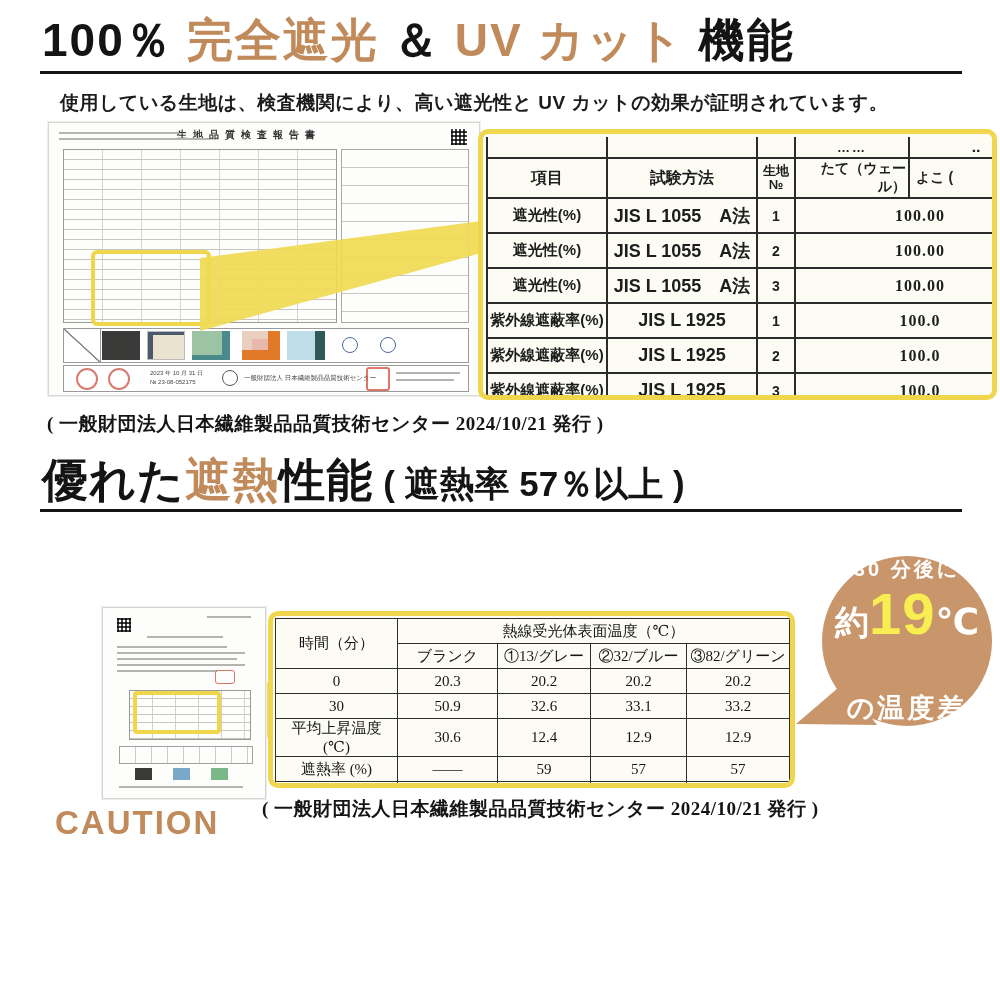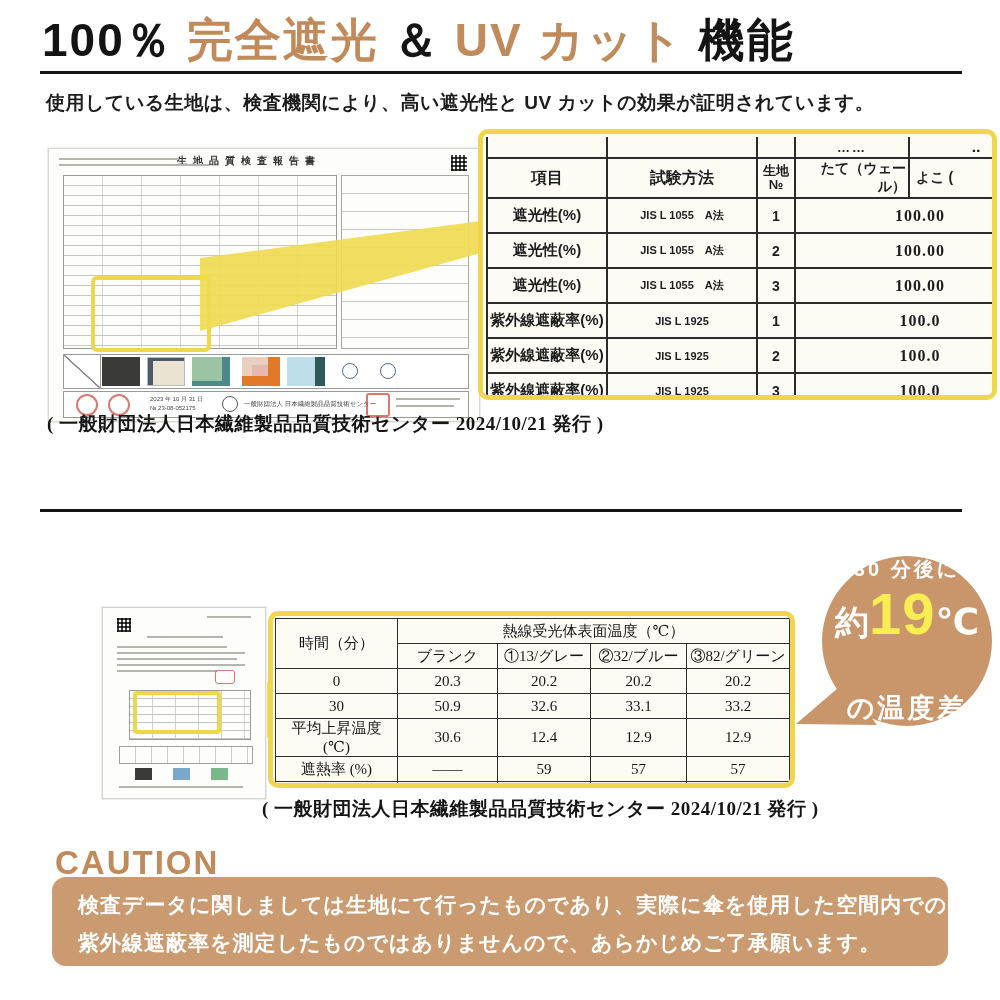--- a/index.html
+++ b/index.html
@@ -8,29 +8,29 @@
   .abs{position:absolute;}
 
   
   .h1{left:42px;top:10px;font-size:46px;font-weight:900;letter-spacing:2px;white-space:nowrap;}
   .h1 .seg{margin-right:14px;}
   .tan{color:#c08a5a;}
   .blk{color:#141414;margin-top:9px;}
   .rule{left:40px;width:922px;height:3px;background:#141414;}
   .rule1{top:71px;} .rule2{top:509px;}
   .para{left:46px;font-size:19px;font-weight:700;letter-spacing:.5px;color:#1c1c1c;white-space:nowrap;}
-  .p1{top:90px;} .p2a{top:528px;} .p2b{top:565px;}
+  .p1{top:90px;margin-left:14px;} .p2a{top:528px;} .p2b{top:565px;}
   .h2{left:42px;top:450px;font-size:46px;font-weight:900;letter-spacing:1px;white-space:nowrap;}
   .h2 .paren{font-size:35px;margin-left:10px;letter-spacing:0;}
   .caption{font-family:"Liberation Serif","DejaVu Serif",serif;font-size:19px;font-weight:700;
            letter-spacing:.5px;color:#151515;white-space:nowrap;}
   .cap1{left:47px;top:411px;} .cap2{left:262px;top:796px;}
 
   
-  .doc1{left:48px;top:148px;width:430px;height:272px;background:#fdfdfb;border:1px solid #d8d8d4;
+  .doc1{left:48px;top:122px;width:430px;height:272px;background:#fdfdfb;border:1px solid #d8d8d4;
         box-shadow:0 0 0 1px #eee;}
   .doc1-title{position:absolute;left:0;right:30px;top:5px;text-align:center;font-size:10px;font-weight:700;
               letter-spacing:6px;color:#333;}
   .qr{position:absolute;background:
       repeating-linear-gradient(90deg,#444 0 2px,#fff 2px 4px),
       repeating-linear-gradient(0deg,#444 0 2px,#fff 2px 4px);background-blend-mode:multiply;}
   .qr1{right:12px;top:6px;width:16px;height:16px;}
   .grid-main{position:absolute;left:14px;top:26px;width:272px;height:172px;border:1px solid #9a9a9a;
       background:
         repeating-linear-gradient(180deg,rgba(0,0,0,0) 0 9px,#c6c6c2 9px 10px),
@@ -56,21 +56,21 @@
   .t1wrap{left:478px;top:129px;width:519px;height:271px;border:5px solid #f0d64c;border-radius:10px;
           background:#fcfbf4;overflow:hidden;padding:3px 0 0 3px;box-sizing:border-box;}
   table.t1{border-collapse:collapse;table-layout:fixed;width:560px;background:#fcfbf4;}
   table.t1 td,table.t1 th{border:2px solid #2b2b2b;text-align:center;vertical-align:middle;
        font-weight:700;color:#1d1d1d;padding:0 2px;overflow:hidden;}
   tr.partial td{border-top:none;height:20px;font-size:13px;letter-spacing:2px;color:#222;}
   tr.thead th{height:38px;font-size:16px;}
   tr.thead th.warp{font-size:14px;text-align:right;} tr.thead th.weft{font-size:14px;text-align:left;padding-left:6px;}
   tr.thead th.no{font-size:13px;line-height:14px;}
   table.t1 td.item{font-size:15px;height:33px;}
-  table.t1 td.meth{font-size:11px;}
+  table.t1 td.meth{font-size:18px;}
   table.t1 td.num{font-size:14px;}
   table.t1 td.val{font-family:"Liberation Serif","DejaVu Serif",serif;font-size:16px;letter-spacing:1px;}
 
   
   .doc2{left:102px;top:607px;width:162px;height:190px;background:#fdfdfb;border:1px solid #d5d5d0;
         box-shadow:0 0 0 1px #eee;}
   .grid2{position:absolute;left:26px;top:82px;width:120px;height:48px;border:1px solid #9a9a9a;
       background:repeating-linear-gradient(180deg,rgba(0,0,0,0) 0 7px,#c6c6c2 7px 8px),
                  repeating-linear-gradient(90deg,rgba(0,0,0,0) 0 22px,#d2d2ce 22px 23px);}
   .grid2b{position:absolute;left:16px;top:138px;width:132px;height:16px;border:1px solid #a0a0a0;
@@ -93,21 +93,21 @@
   .badge{left:822px;top:556px;width:170px;height:170px;border-radius:50%;background:#c9956b;
          display:flex;flex-direction:column;align-items:center;justify-content:center;color:#fff;z-index:6;}
   .badge .b1{font-size:20px;letter-spacing:3px;font-weight:700;}
   .badge .brow{display:flex;align-items:baseline;line-height:1;margin:2px 0 1px 0;}
   .badge .approx{font-size:34px;font-weight:700;}
   .badge .bval{font-size:58px;font-weight:900;color:#f8ee52;letter-spacing:1px;}
   .badge .bunit{font-size:36px;font-weight:700;}
   .badge .b2{font-size:27px;letter-spacing:3px;font-weight:700;margin-top:46px;}
 
   
-  .caution-h{left:55px;top:844px;font-size:33px;font-weight:900;letter-spacing:2px;color:#c08a5a;}
+  .caution-h{left:55px;top:804px;font-size:33px;font-weight:900;letter-spacing:2px;color:#c08a5a;}
   .caution-box{left:52px;top:877px;width:896px;height:89px;background:#ca9b70;border-radius:14px;
         color:#fff;font-size:21px;font-weight:700;letter-spacing:1px;line-height:38px;
         padding:9px 0 0 26px;box-sizing:border-box;}
   .caution-box div{white-space:nowrap;}
 </style>
 </head>
 <body>
 
 <div class="page">
 
@@ -213,20 +213,23 @@
         <td class="meth">JIS L 1925</td>
         <td class="num">3</td>
         <td class="val" colspan="2">100.0</td>
       </tr>
     </tbody>
       </table>
   </div>
 
   <div class="abs caption cap1">( 一般財団法人日本繊維製品品質技術センター  2024/10/21 発行 )</div>
 
+  <div class="abs h2">
+    <span class="blk">優れた</span><span class="tan">遮熱</span><span class="blk">性能</span><span class="paren blk">( 遮熱率 57％以上 )</span>
+  </div>
   <div class="abs rule rule2"></div>
 
   <div class="abs doc2">
     <div class="qr" style="left:14px;top:10px;width:14px;height:14px;"></div>
     <div class="tline" style="left:104px;top:8px;width:44px;height:1.5px;"></div>
     <div class="tline" style="left:44px;top:28px;width:76px;"></div>
     <div class="tline" style="left:14px;top:38px;width:110px;height:1.5px;"></div>
     <div class="tline" style="left:14px;top:44px;width:128px;height:1.5px;"></div>
     <div class="tline" style="left:14px;top:50px;width:120px;height:1.5px;"></div>
     <div class="tline" style="left:14px;top:56px;width:128px;height:1.5px;"></div>
@@ -306,18 +309,14 @@
       <span class="approx">約</span>
         <span class="bval">19</span>
         <span class="bunit">℃</span>
     </div>
     <div class="b2">の温度差</div>
   </div>
 
   <div class="abs caption cap2">( 一般財団法人日本繊維製品品質技術センター  2024/10/21 発行 )</div>
 
   <div class="abs caution-h">CAUTION</div>
-  <div class="abs caution-box">
-    <div>検査データに関しましては生地にて行ったものであり、実際に傘を使用した空間内での</div>
-    <div>紫外線遮蔽率を測定したものではありませんので、あらかじめご了承願います。</div>
-  </div>
 
 </div>
 
 </body></html>

